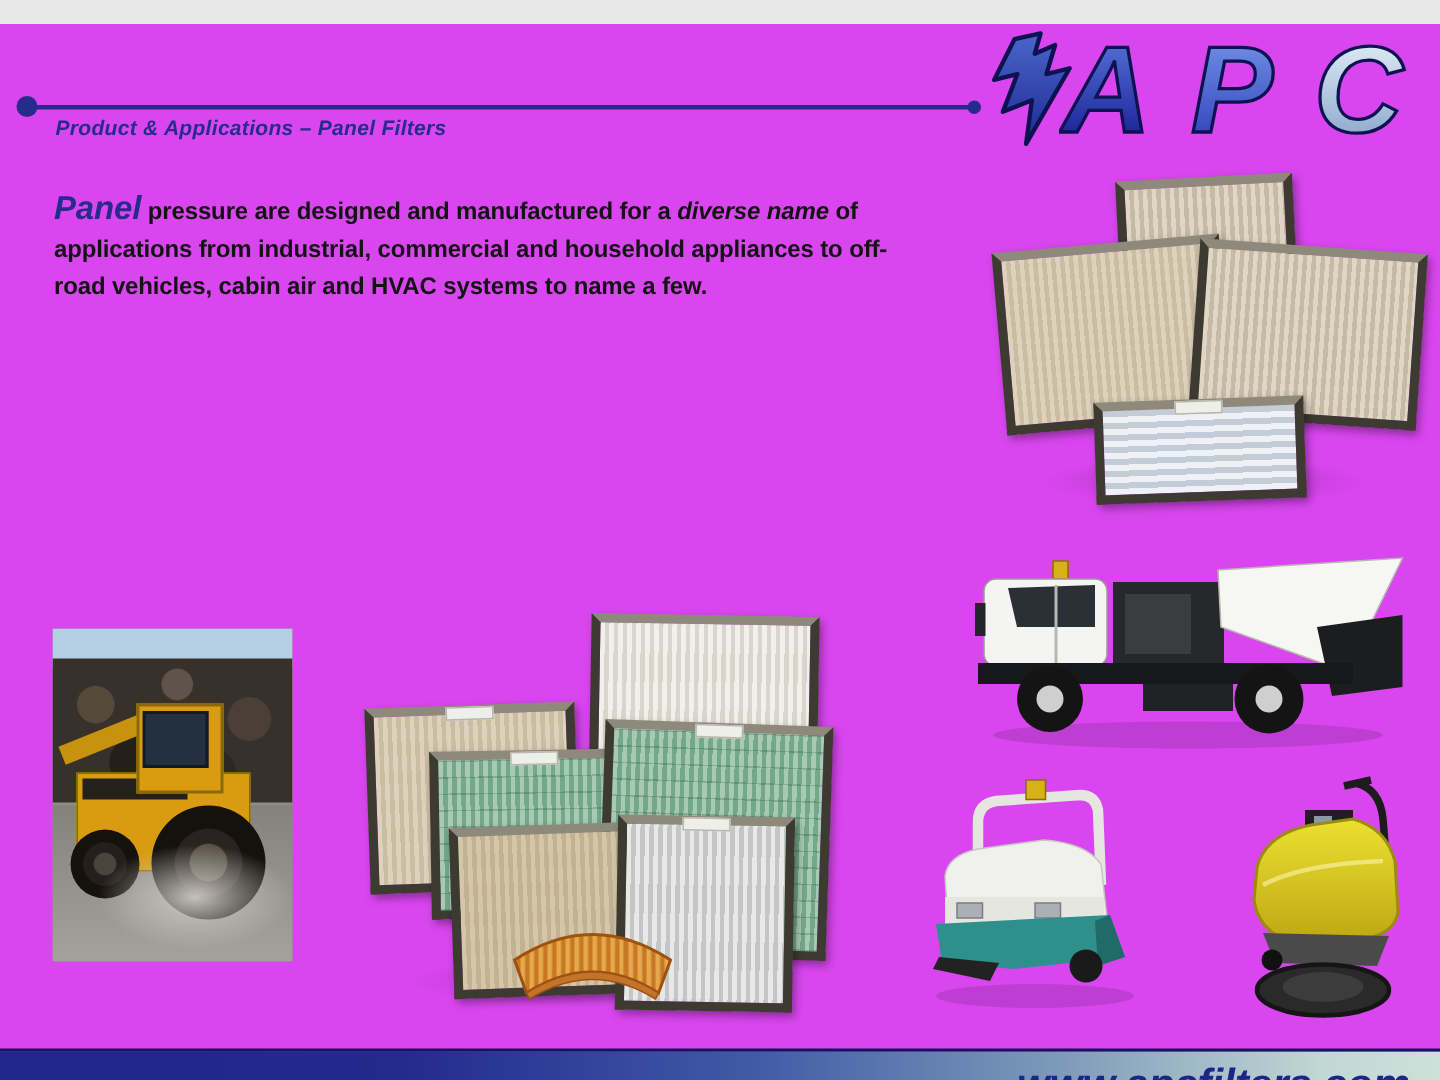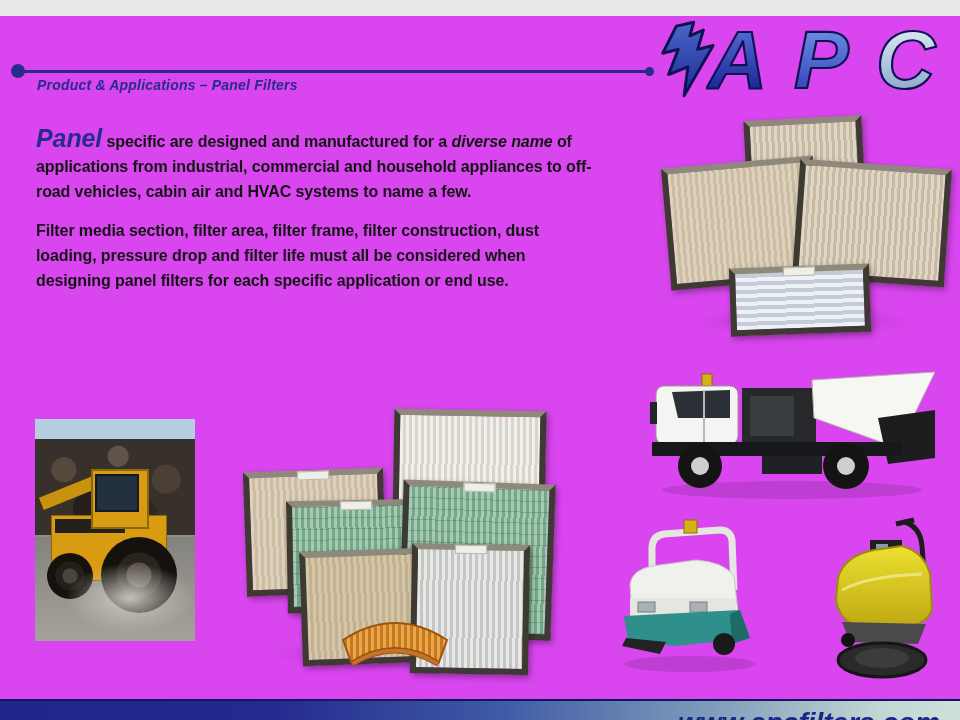--- a/index.html
+++ b/index.html
@@ -15,21 +15,21 @@
                color:#272c8c;letter-spacing:.2px;}
 
   
   .logo-bolt{left:655px;top:4px;}
   .logo-text{left:706px;top:-2px;}
 
   
   .body-copy{left:36px;top:110px;width:660px;color:#141414;}
   .body-copy p{margin:0 0 14px 0;font-size:16px;font-weight:bold;line-height:25px;
                white-space:pre-line;letter-spacing:-0.1px;}
-  .lead-word{font-size:25px;font-weight:bold;font-style:italic;color:#272c8c;text-align:center;}
+  .lead-word{font-size:22px;font-weight:bold;font-style:italic;color:#272c8c;text-align:center;}
   .em-italic{font-style:italic;}
 
   
   .panel{position:absolute;border:6px solid #3c3a31;border-top-color:#8e897b;
          box-shadow:2px 3px 6px rgba(0,0,0,.35);}
   .media-beige{background:repeating-linear-gradient(90deg,#e0d6c4 0 3px,#c6baa6 3px 6px);}
   .media-beige2{background:repeating-linear-gradient(90deg,#ded2bc 0 3px,#cabda4 3px 6px);}
   .media-white{background:repeating-linear-gradient(90deg,#f2f0ea 0 3px,#d8d5cc 3px 6px),
                repeating-linear-gradient(0deg,rgba(90,85,70,.18) 0 1px,transparent 1px 14px);}
   .media-green{background:repeating-linear-gradient(0deg,rgba(20,70,45,.22) 0 1px,transparent 1px 11px),
@@ -105,26 +105,23 @@
       </linearGradient>
     </defs>
     <text y="74" font-size="82" font-weight="bold" font-style="italic" font-family="Liberation Sans, sans-serif" stroke="#0e1250" stroke-width="2.2">
       <tspan x="2" fill="url(#gA)">A</tspan>
       <tspan x="88" fill="url(#gP)">P</tspan>
       <tspan x="170" fill="url(#gC)">C</tspan>
     </text>
   </svg>
 
   <div class="abs body-copy">
-    <p><span class="lead-word">Panel</span><span> specific are designed and manufactured for a </span><span class="em-italic">diverse name</span><span> of
+    <p><span class="lead-word">Panel</span><span> pressure are designed and manufactured for a </span><span class="em-italic">diverse name</span><span> of
 applications from industrial, commercial and household appliances to off-
 road vehicles, cabin air and HVAC systems to name a few.</span></p>
-    <p><span>Filter media section, filter area, filter frame, filter construction, dust
-loading, pressure drop and filter life must all be considered when
-designing panel filters for each specific application or end use.</span></p>
   </div>
 
   <div class="abs" style="left:658px;top:98px;width:296px;height:228px;">
     <div class="abs gshadow" style="left:30px;top:190px;width:230px;height:34px;"></div>
     <div class="panel media-beige" style="left:88px;top:4px;width:106px;height:92px;transform:rotate(-3deg);z-index:1;"></div>
     <div class="panel media-beige2" style="left:8px;top:48px;width:140px;height:110px;transform:rotate(-5deg);z-index:2;"></div>
     <div class="panel media-beige" style="left:138px;top:50px;width:140px;height:106px;transform:rotate(4deg);z-index:3;"></div>
     <div class="panel media-blue" style="left:72px;top:152px;width:128px;height:56px;transform:rotate(-2deg);z-index:4;">
         <div class="sticker"></div>
       </div>

